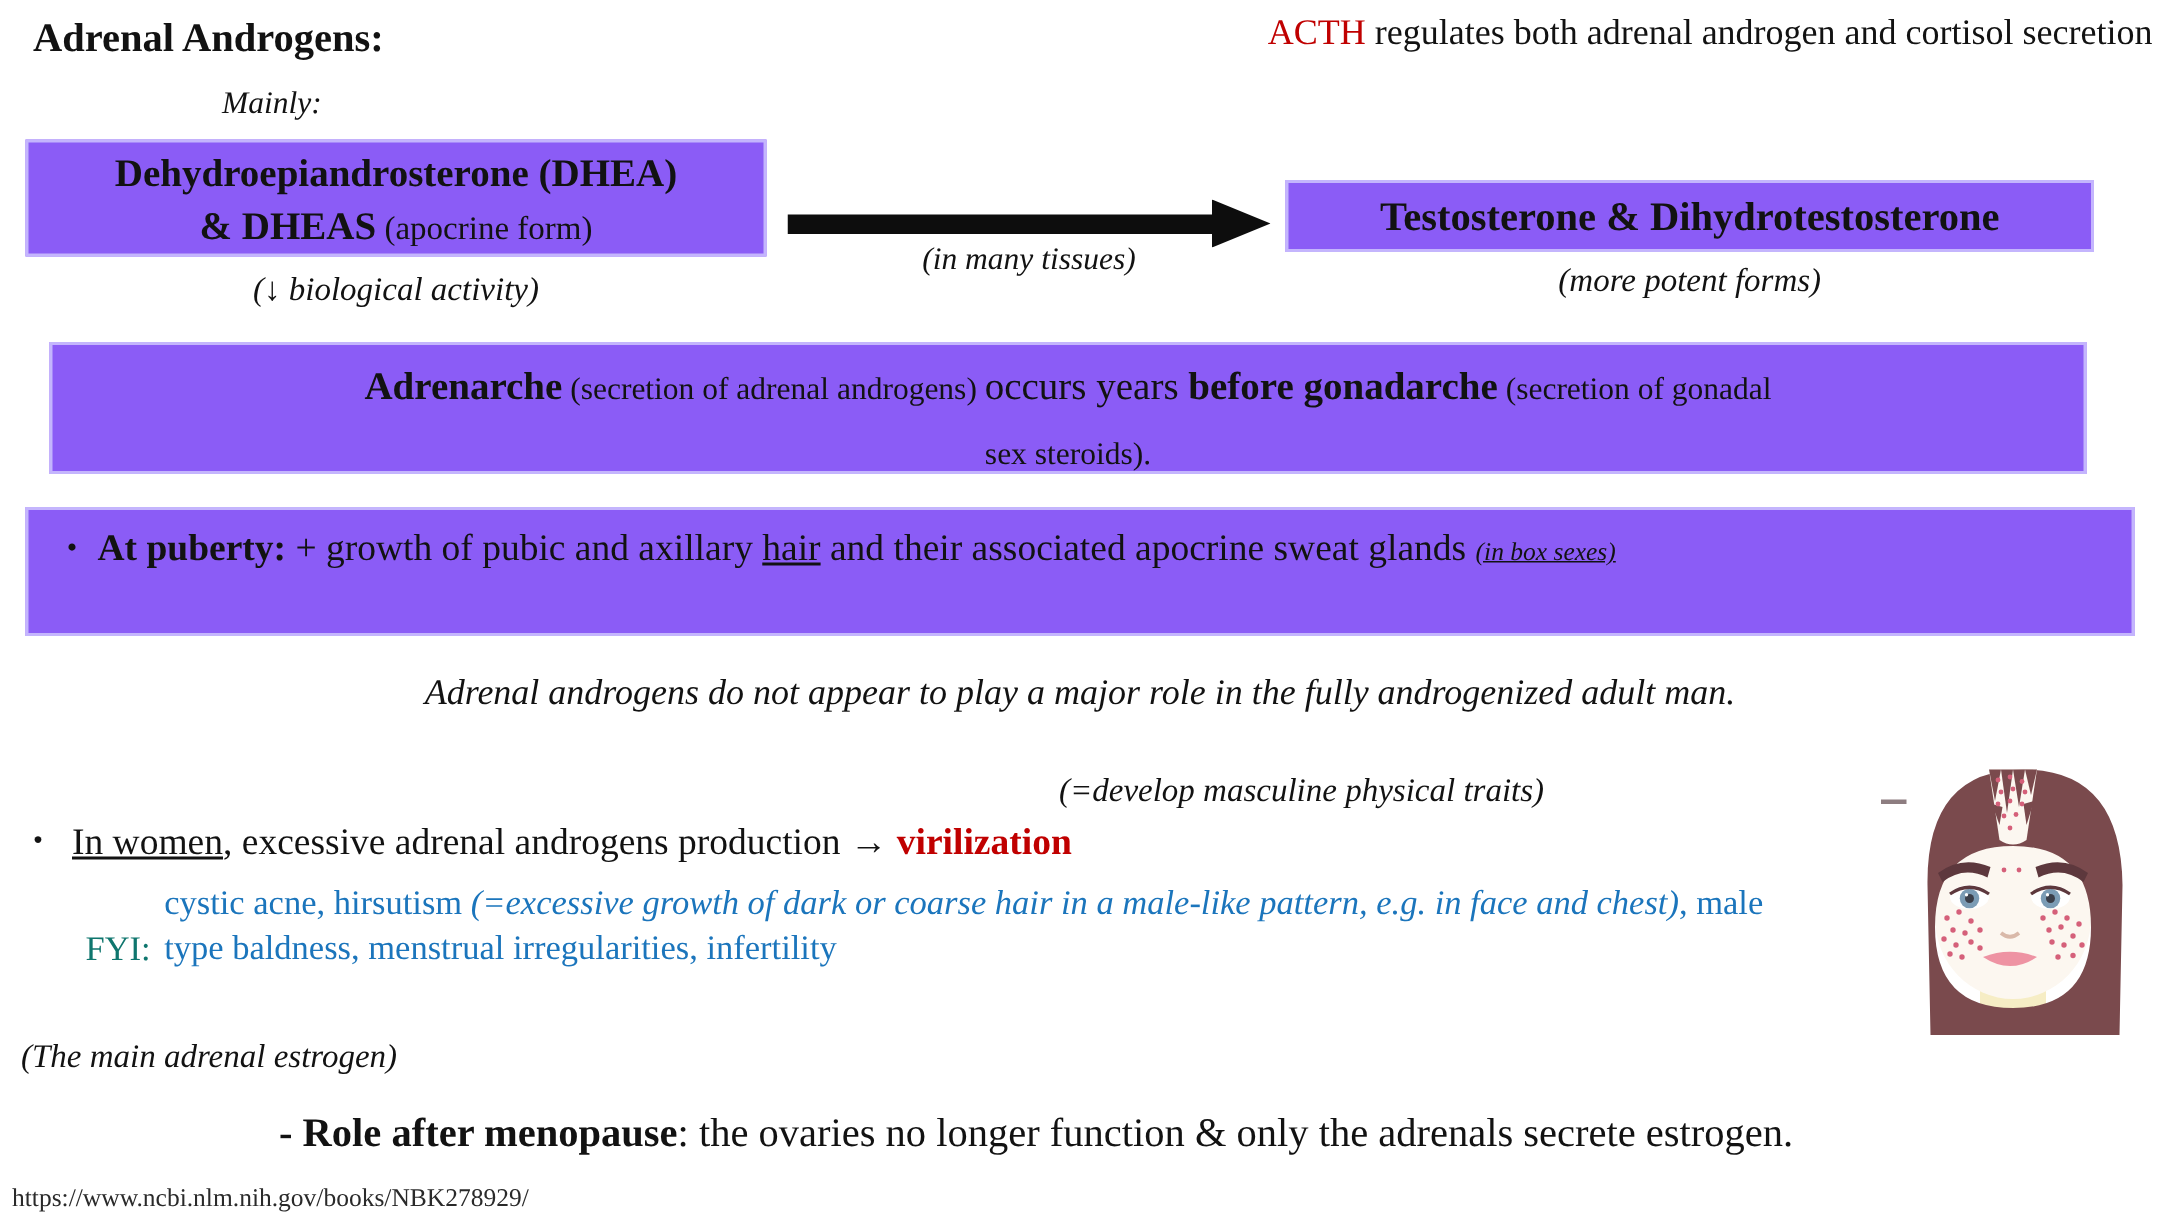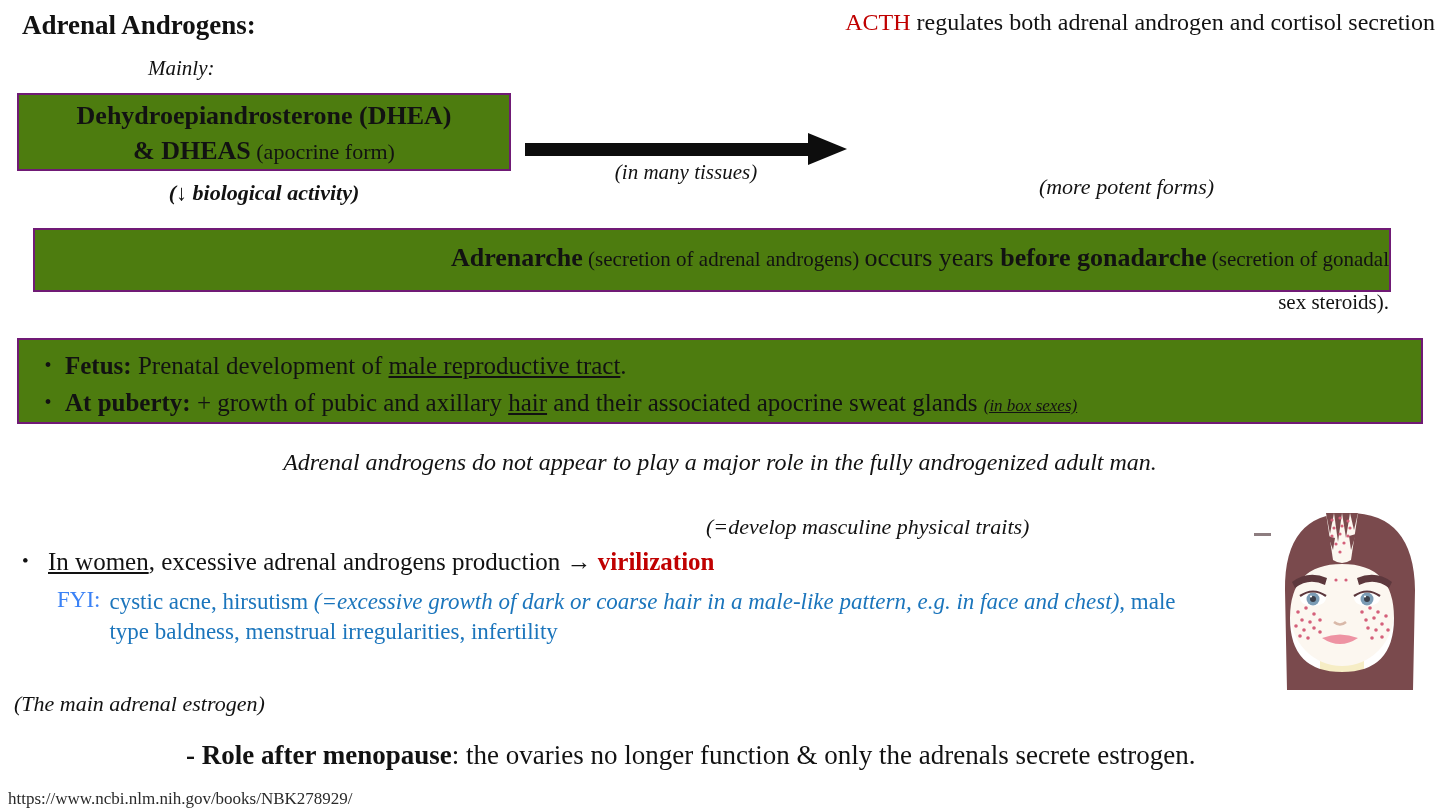--- a/index.html
+++ b/index.html
@@ -1,43 +1,43 @@
 <!DOCTYPE html>
 <html><head>
 <meta charset="utf-8">
 <style>
   html,body{margin:0;padding:0;background:#ffffff;}
   body{width:1440px;height:810px;font-family:"Liberation Serif",serif;color:#121212;overflow:hidden;}
   .slide{position:relative;width:1440px;height:810px;background:#ffffff;}
   .abs{position:absolute;}
-  .box{position:absolute;border:2px solid #701a75;background:#4d7c0f;box-sizing:border-box;}
+  .box{position:absolute;border:2px solid #c4b5fd;background:#8b5cf6;box-sizing:border-box;}
   .b{font-weight:bold;}
   .i{font-style:italic;}
   .u{text-decoration:underline;}
   .red-dark{color:#c00000;}
-  .red-bright{color:#3b82f6;}
+  .red-bright{color:#0f766e;margin-top:33px;}
   .blue{color:#1b75bc;}
 
   .title{left:22px;top:10px;font-size:27px;font-weight:bold;}
   .acth-line{right:5px;top:9px;font-size:24px;white-space:nowrap;}
   .mainly{left:148px;top:56px;font-size:21px;font-style:italic;}
 
   .dhea-box{left:17px;top:93px;width:494px;height:78px;text-align:center;padding-top:3px;}
   .dhea-box .l1{font-size:26px;font-weight:bold;line-height:36px;}
   .dhea-box .l2{font-size:26px;line-height:34px;}
   .dhea-box .l2 .small{font-size:22px;font-weight:normal;}
-  .dhea-note{left:17px;top:180px;width:494px;text-align:center;font-size:22px;font-style:italic;font-weight:bold;}
+  .dhea-note{left:17px;top:180px;width:494px;text-align:center;font-size:22px;font-style:italic;}
 
   .arrow-svg{left:525px;top:133px;}
   .arrow-label{left:525px;top:160px;width:322px;text-align:center;font-size:21px;font-style:italic;}
 
   .testo-box{left:857px;top:120px;width:539px;height:48px;text-align:center;font-size:27px;font-weight:bold;line-height:44px;}
   .testo-note{left:857px;top:174px;width:539px;text-align:center;font-size:22px;font-style:italic;}
 
-  .adrenarche-box{left:33px;top:228px;width:1358px;height:64px;text-align:right;font-size:26px;line-height:41px;padding-top:7px;}
+  .adrenarche-box{left:33px;top:228px;width:1358px;height:88px;text-align:center;font-size:26px;line-height:41px;padding-top:7px;}
   .adrenarche-box .sm{font-size:21px;}
 
   .functions-box{left:17px;top:338px;width:1406px;height:86px;padding:7px 12px 0 12px;font-size:25px;line-height:37px;}
   .bullet-row .marker{display:inline-block;width:34px;text-align:center;font-size:20px;vertical-align:2px;}
   .functions-box .tiny{font-size:17px;font-style:italic;text-decoration:underline;}
 
   .adult-note{left:0;top:449px;width:1440px;text-align:center;font-size:24px;font-style:italic;}
   .masc-note{left:706px;top:514px;font-size:22px;font-style:italic;}
 
   .women-line{left:22px;top:548px;font-size:25px;white-space:nowrap;}
@@ -71,29 +71,29 @@
     <div class="l2"><span class="b">&amp; DHEAS</span><span class="small"> (apocrine form)</span></div>
   </div>
   <div class="abs dhea-note">(↓ biological activity)</div>
 
   <svg class="abs arrow-svg" width="322" height="32" viewBox="0 0 322 32">
     <rect x="0" y="10" width="287" height="13" fill="#0d0d0d"></rect>
     <polygon points="283,0 322,16 283,32" fill="#0d0d0d"></polygon>
   </svg>
   <div class="abs arrow-label">(in many tissues)</div>
 
+  <div class="box testo-box">Testosterone &amp; Dihydrotestosterone</div>
   <div class="abs testo-note">(more potent forms)</div>
 
   <div class="box adrenarche-box">
     <span class="b">Adrenarche</span><span class="sm"> (secretion of adrenal androgens) </span><span>occurs years </span><span class="b">before gonadarche</span><span class="sm"> (secretion of gonadal</span><br>
     <span class="sm">sex steroids).</span>
   </div>
 
   <div class="box functions-box">
-    <div class="bullet-row"><span class="marker">•</span><span class="b">Fetus:</span><span> Prenatal development of </span><span class="u">male reproductive tract</span><span>.</span></div>
     <div class="bullet-row"><span class="marker">•</span><span class="b">At puberty:</span><span> + growth of pubic and axillary </span><span class="u">hair</span><span> and their associated apocrine sweat glands </span><span class="tiny">(in box sexes)</span></div>
   </div>
 
   <div class="abs adult-note">Adrenal androgens do not appear to play a major role in the fully androgenized adult man.</div>
 
   <div class="abs masc-note">(=develop masculine physical traits)</div>
 
   <div class="abs women-line"><span class="marker">•</span><span class="u">In women</span><span>, excessive adrenal androgens production </span><span>→ </span><span class="b red-dark">virilization</span></div>
 
   <div class="abs fyi-row">

